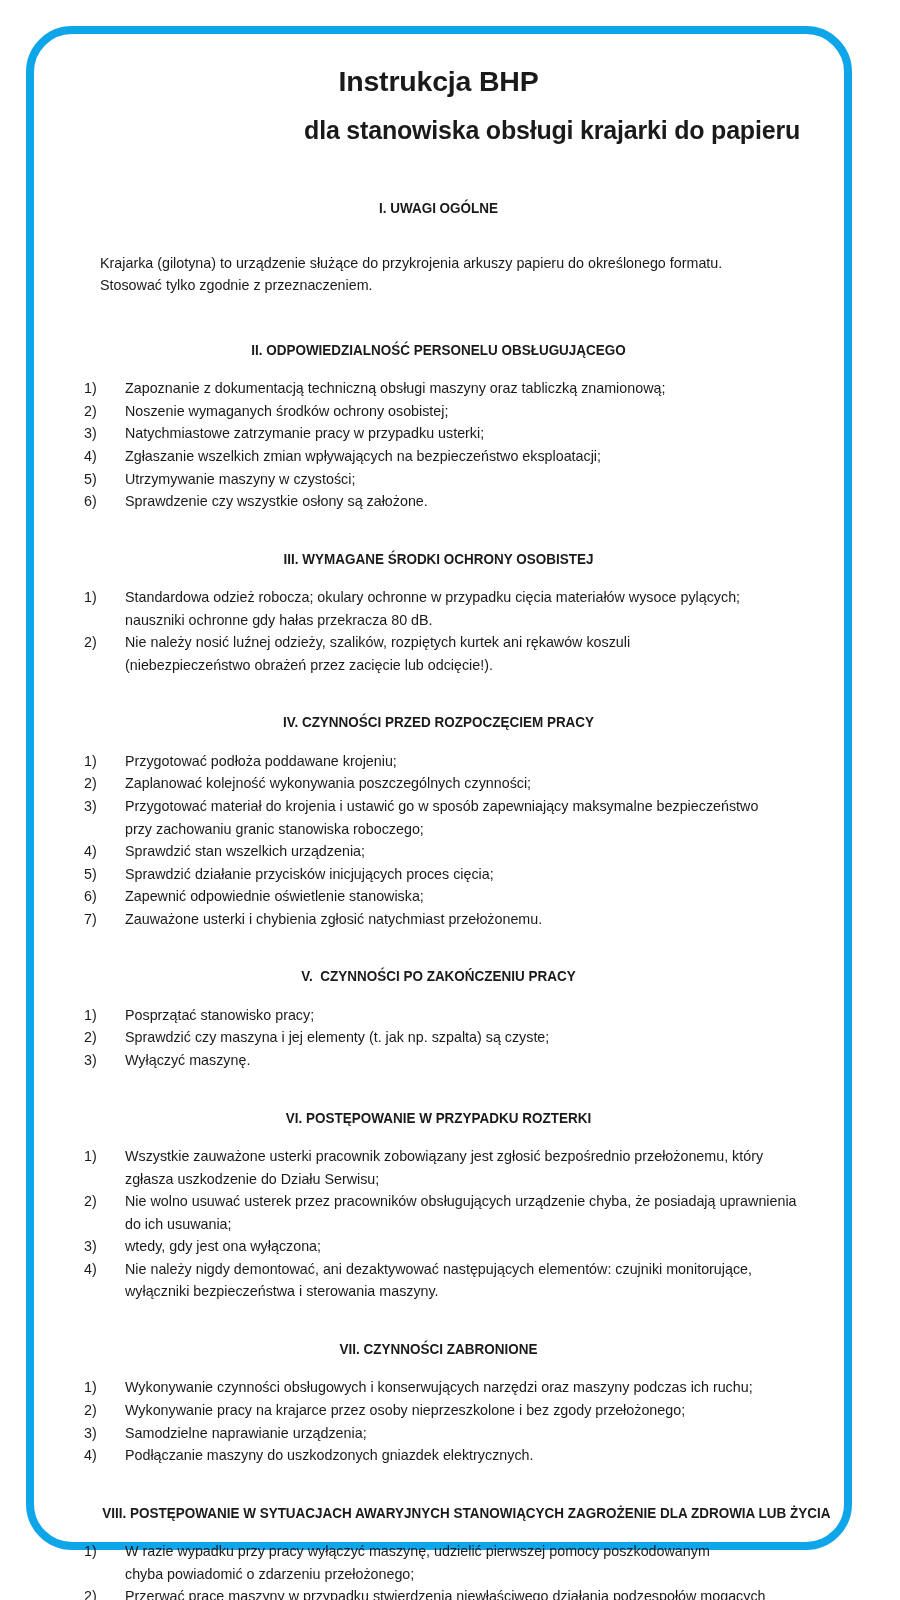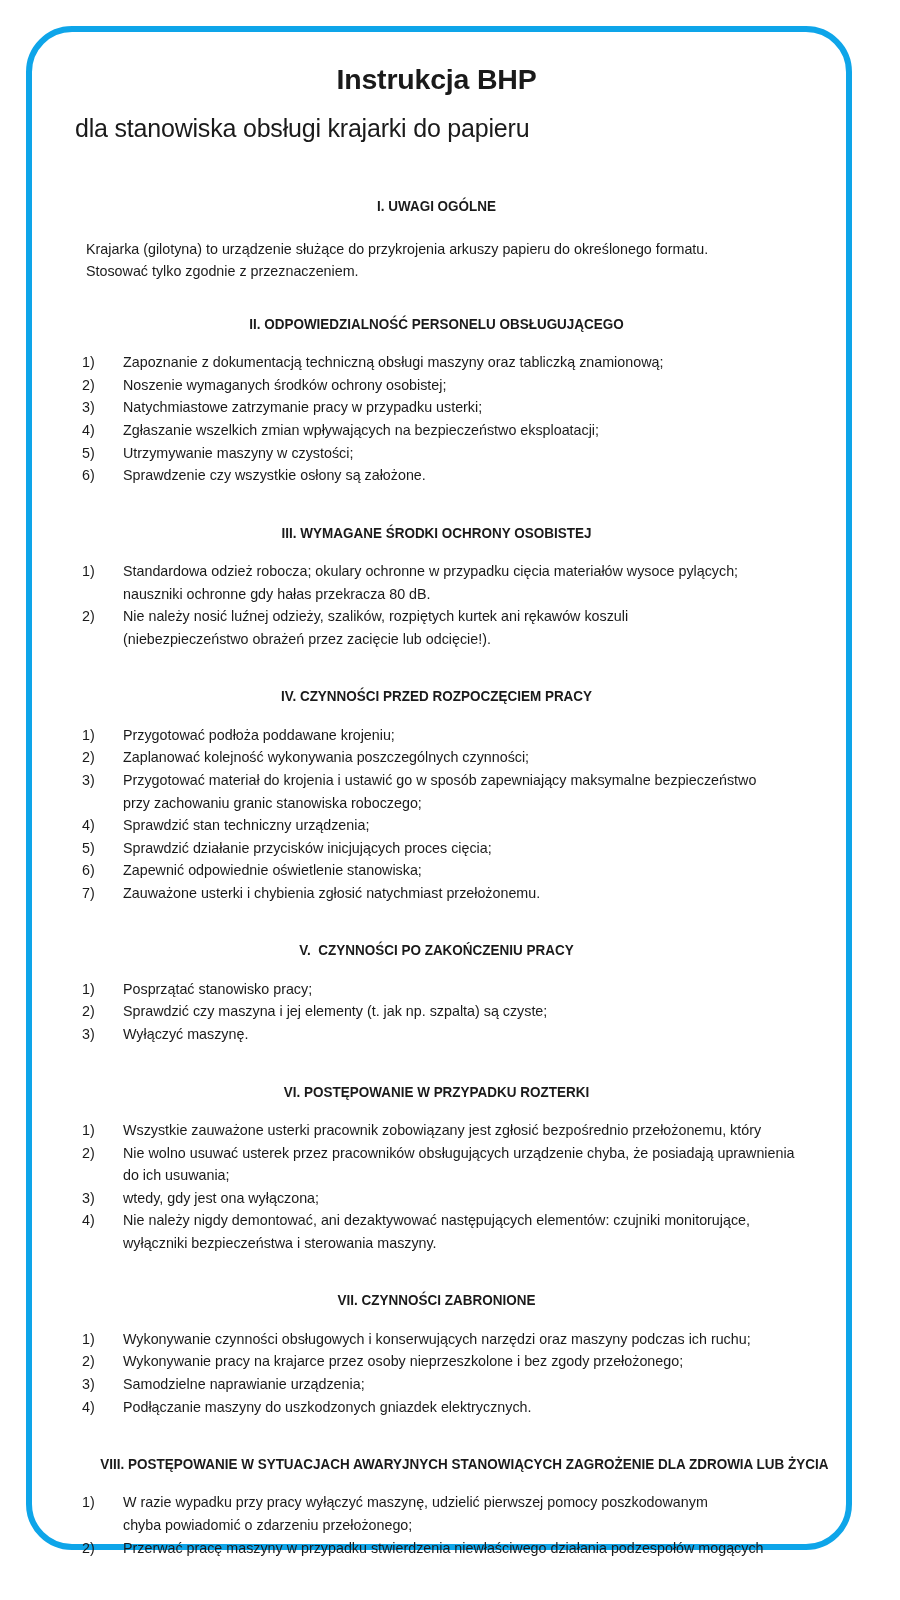--- a/index.html
+++ b/index.html
@@ -15,21 +15,21 @@
     overflow: hidden;
   }
 
   #sheet {
     position: absolute;
     left: 26px;
     top: 26px;
     width: 826px;
     height: 1524px;
     box-sizing: border-box;
-    border: 6px solid #0ea5e9;
+    border: 8px solid #0ea5e9;
     border-radius: 46px;
     background: #ffffff;
   }
 
   #inner {
     position: absolute;
     left: 0;
     top: 0;
     width: 804px;
     height: 1502px;
@@ -40,22 +40,22 @@
   
   .doc-title {
     text-align: center;
     font-weight: bold;
     font-size: 28.5px;
     letter-spacing: -0.2px;
     line-height: 1.25;
     margin: 16px 0 0 0;
   }
   .doc-subtitle {
-    text-align: left;
-    font-weight: normal;
+    text-align: right;
+    font-weight: bold;
     font-size: 25px;
     letter-spacing: -0.2px;
     line-height: 1.3;
     margin: 14px 0 0 0;
   }
 
   
   .section-heading {
     text-align: center;
     font-weight: bold;
@@ -69,21 +69,21 @@
 
   .sec-gap-lg { height: 54px; }
   .sec-gap-md { height: 38px; }
   .sec-gap-sm { height: 30px; }
   .after-heading { height: 18px; }
 
   
   .intro {
     font-size: 14.3px;
     line-height: 1.55;
-    margin: 4px;
+    margin: 16px;
     padding-left: 7px;
   }
   .intro div { white-space: nowrap; }
 
   
   ol.items {
     list-style: none;
     margin: 0;
     padding: 0;
   }
@@ -190,21 +190,21 @@
             <span class="num">2)</span>
             <span class="line">Zaplanować kolejność wykonywania poszczególnych czynności;</span>
           </li>
         <li>
             <span class="num">3)</span>
             <span class="line">Przygotować materiał do krojenia i ustawić go w sposób zapewniający maksymalne bezpieczeństwo</span>
             <span class="line">przy zachowaniu granic stanowiska roboczego;</span>
           </li>
         <li>
             <span class="num">4)</span>
-            <span class="line">Sprawdzić stan techniczny urządzenia;</span>
+            <span class="line">Sprawdzić stan wszelkich urządzenia;</span>
           </li>
         <li>
             <span class="num">5)</span>
             <span class="line">Sprawdzić działanie przycisków inicjujących proces cięcia;</span>
           </li>
         <li>
             <span class="num">6)</span>
             <span class="line">Zapewnić odpowiednie oświetlenie stanowiska;</span>
           </li>
         <li>
@@ -237,20 +237,21 @@
 
     <div class="sec-gap-md"></div>
 
     <div>
       <div class="section-heading">VI. POSTĘPOWANIE W PRZYPADKU ROZTERKI</div>
       <div class="after-heading"></div>
       <ol class="items">
         <li>
             <span class="num">1)</span>
             <span class="line">Wszystkie zauważone usterki pracownik zobowiązany jest zgłosić bezpośrednio przełożonemu, który</span>
+            <span class="line">zgłasza uszkodzenie do Działu Serwisu;</span>
           </li>
         <li>
             <span class="num">2)</span>
             <span class="line">Nie wolno usuwać usterek przez pracowników obsługujących urządzenie chyba, że posiadają uprawnienia</span>
             <span class="line">do ich usuwania;</span>
           </li>
         <li>
             <span class="num">3)</span>
             <span class="line">wtedy, gdy jest ona wyłączona;</span>
           </li>

